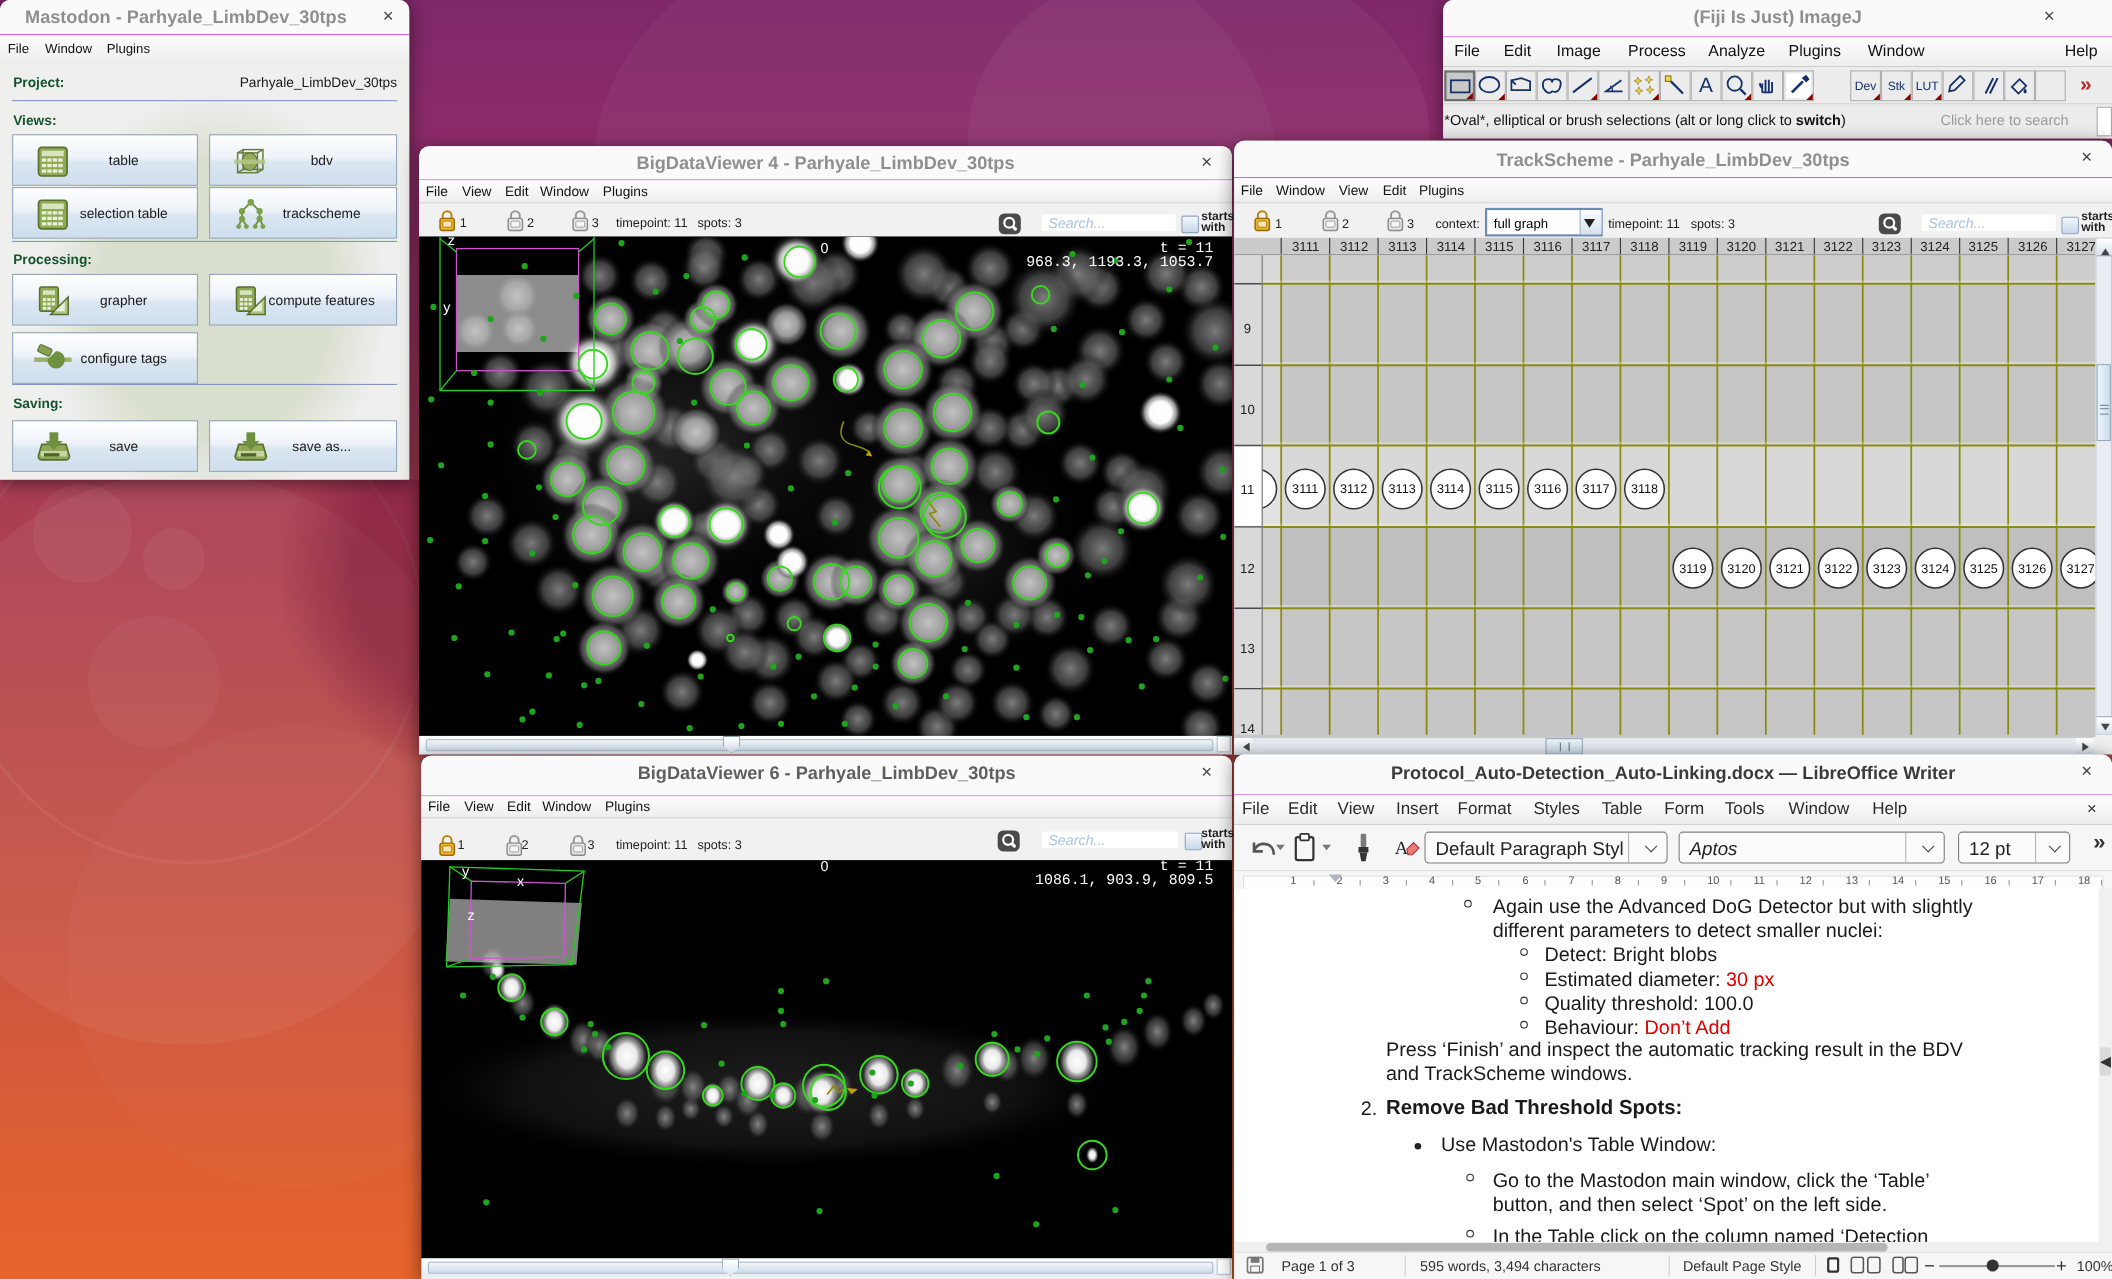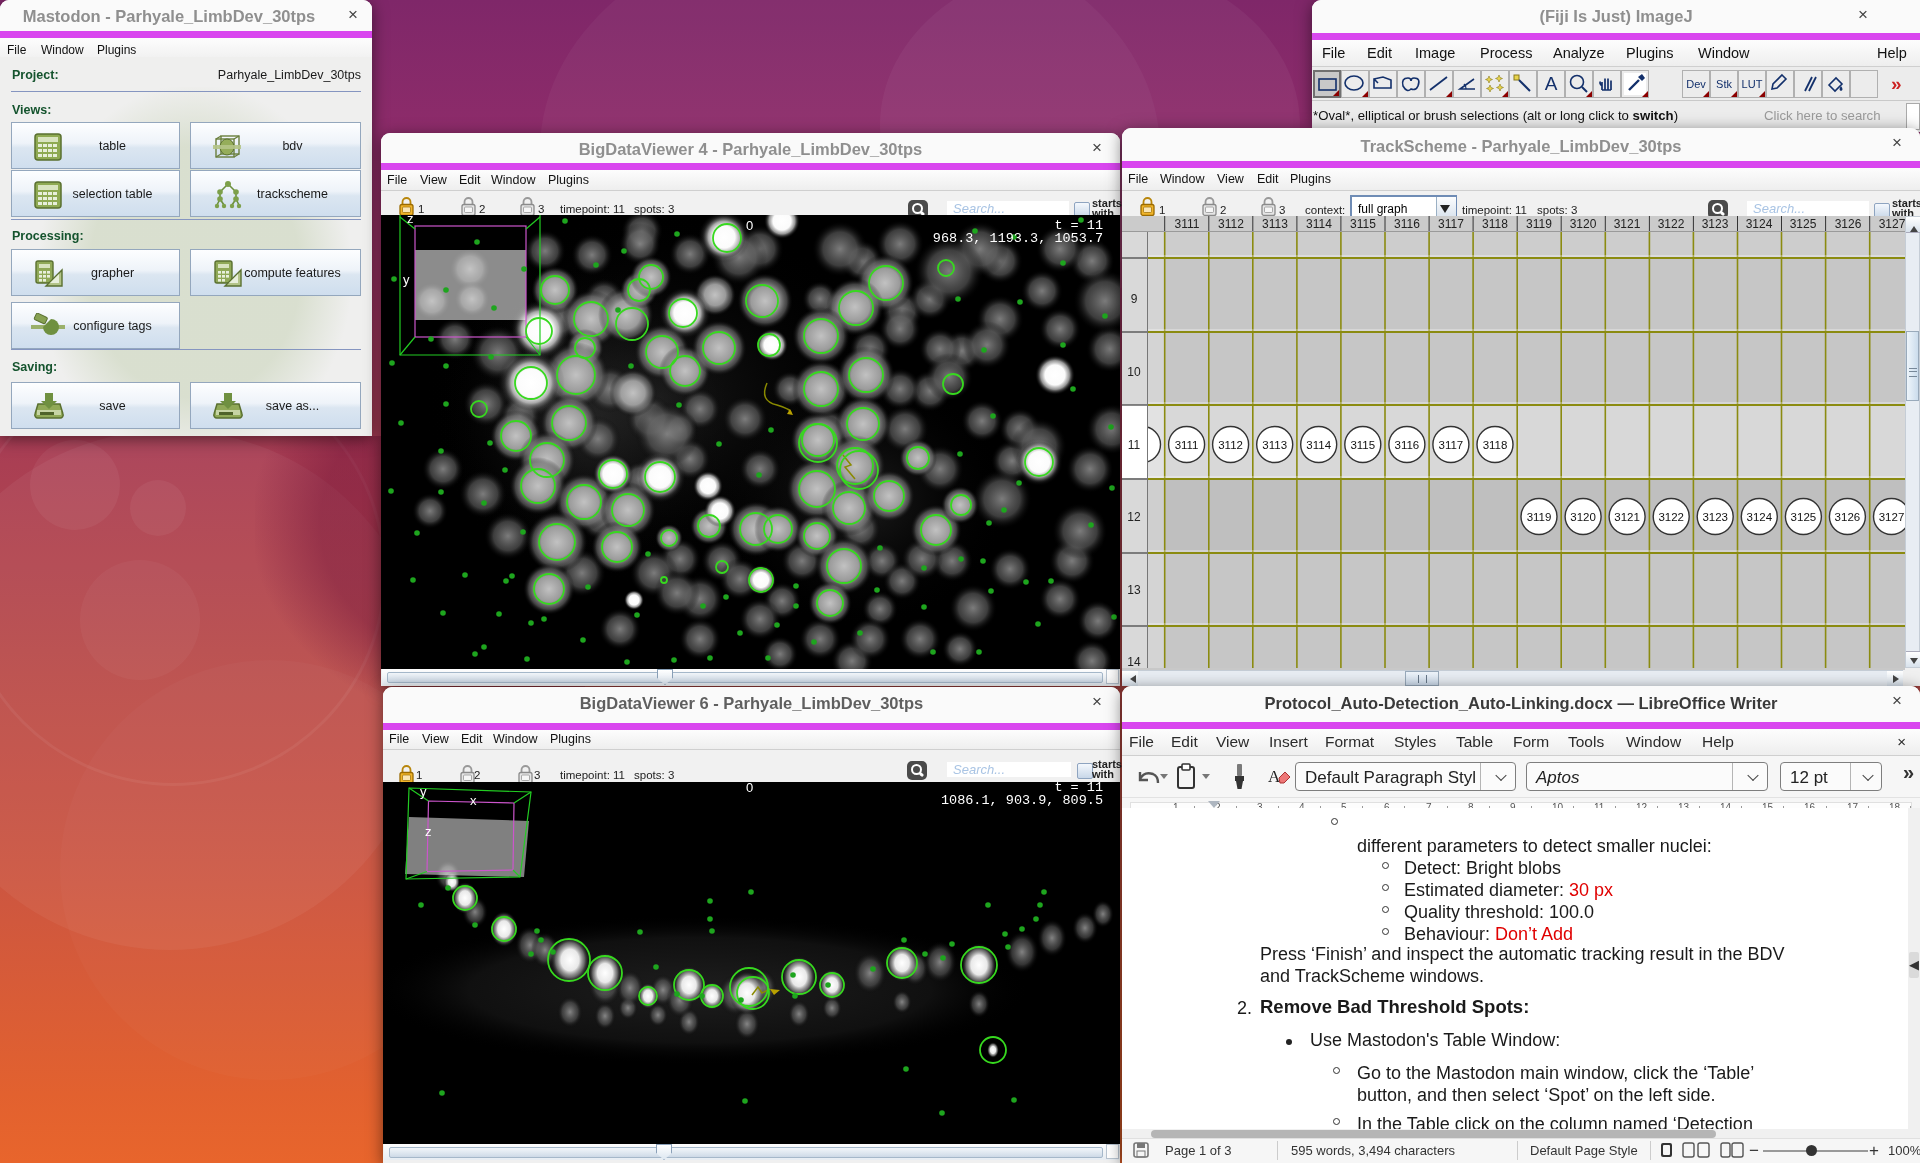--- a/index.html
+++ b/index.html
@@ -1,19 +1,19 @@
 <!DOCTYPE html>
 <html><head><meta charset="utf-8">
 <style>
 html,body{margin:0;padding:0;}
 body{width:1920px;height:1163px;overflow:hidden;position:relative;
   font-family:"Liberation Sans", sans-serif;
   background:linear-gradient(to bottom,#7f2769 0%,#8e2c6a 12%,#9b335f 26%,#aa3f53 40%,#b84a4a 56%,#cd5640 76%,#e2612f 94%,#e8652c 100%);}
 .win{position:absolute;background:#f0f0f0;box-shadow:0 3px 16px rgba(0,0,0,.5);border-radius:9px 9px 0 0;}
-.tbar{height:30px;background:#fafafa;border-radius:9px 9px 0 0;position:relative;border-bottom:7px solid #d946ef;}
+.tbar{height:30px;background:#fafafa;border-radius:9px 9px 0 0;position:relative;border-bottom:1px solid #d946ef;}
 .tbar .tt{position:absolute;left:0;right:0;top:7px;text-align:center;font-weight:bold;font-size:16.5px;color:#8f8f8f;white-space:nowrap;}
 .tbar .cl{position:absolute;top:4px;right:12px;width:22px;height:22px;color:#444;font-size:17px;text-align:center;line-height:22px;}
 .mbar{background:linear-gradient(#fdfdfd,#eeeeee);border-bottom:1px solid #cfcfcf;font-size:12.5px;color:#111;position:relative;}
 .mbar span{display:inline-block;}
 .toolb{background:#f1f1f1;border-bottom:1px solid #d6d6d6;position:relative;}
 .locknum{position:absolute;font-size:11.5px;color:#222;}
 .mag{position:absolute;width:20px;height:19px;background:#4a4a4a;border-radius:5px;}
 .mag:before{content:"";position:absolute;left:4px;top:3px;width:7px;height:7px;border:2.4px solid #fff;border-radius:50%;}
 .mag:after{content:"";position:absolute;left:12px;top:12px;width:5px;height:2.6px;background:#fff;transform:rotate(42deg);border-radius:2px;}
 .sfield{position:absolute;background:#fff;font-style:italic;color:#a9c4e4;font-size:13px;padding:0 6px;box-sizing:border-box;}
@@ -1201,20 +1201,21 @@
       <span style="position:absolute;left:725px;top:4px;font-size:10px;color:#555;">17</span>
       <span style="position:absolute;left:746px;top:8px;width:1px;height:5px;background:#999;"></span>
       <span style="position:absolute;left:767px;top:4px;font-size:10px;color:#555;">18</span>
       <span style="position:absolute;left:788px;top:8px;width:1px;height:5px;background:#999;"></span>
 <div style="position:absolute;left:86px;top:3px;width:0;height:0;border:6px solid transparent;border-top:7px solid #aeb6c0;"></div>
 <div style="position:absolute;left:86px;top:10px;width:0;height:0;border:6px solid transparent;border-bottom:7px solid #aeb6c0;"></div>
 <div style="position:absolute;left:688px;top:10px;width:0;height:0;border:6px solid transparent;border-bottom:7px solid #aeb6c0;"></div>
     </div>
   <div id="wdoc" style="position:absolute;left:0;top:122px;width:786px;bottom:34px;background:#fff;overflow:hidden;font-size:18px;color:#1a1a1a;">
       <span class="obul" style="left:209px;top:10px;"></span>
+<div class="wline" style="left:235px;top:6px;">Again use the Advanced DoG Detector but with slightly</div>
 <div class="wline" style="left:235px;top:28px;">different parameters to detect smaller nuclei:</div>
 <span class="obul" style="left:260px;top:54px;"></span>
 <div class="wline" style="left:282px;top:50px;">Detect: Bright blobs</div>
 <span class="obul" style="left:260px;top:76px;"></span>
 <div class="wline" style="left:282px;top:72px;">Estimated diameter: <span style="color:#e00000">30 px</span></div>
 <span class="obul" style="left:260px;top:98px;"></span>
 <div class="wline" style="left:282px;top:94px;">Quality threshold: 100.0</div>
 <span class="obul" style="left:260px;top:120px;"></span>
 <div class="wline" style="left:282px;top:116px;">Behaviour: <span style="color:#e00000">Don’t Add</span></div>
 <div class="wline" style="left:138px;top:136px;">Press ‘Finish’ and inspect the automatic tracking result in the BDV</div>

